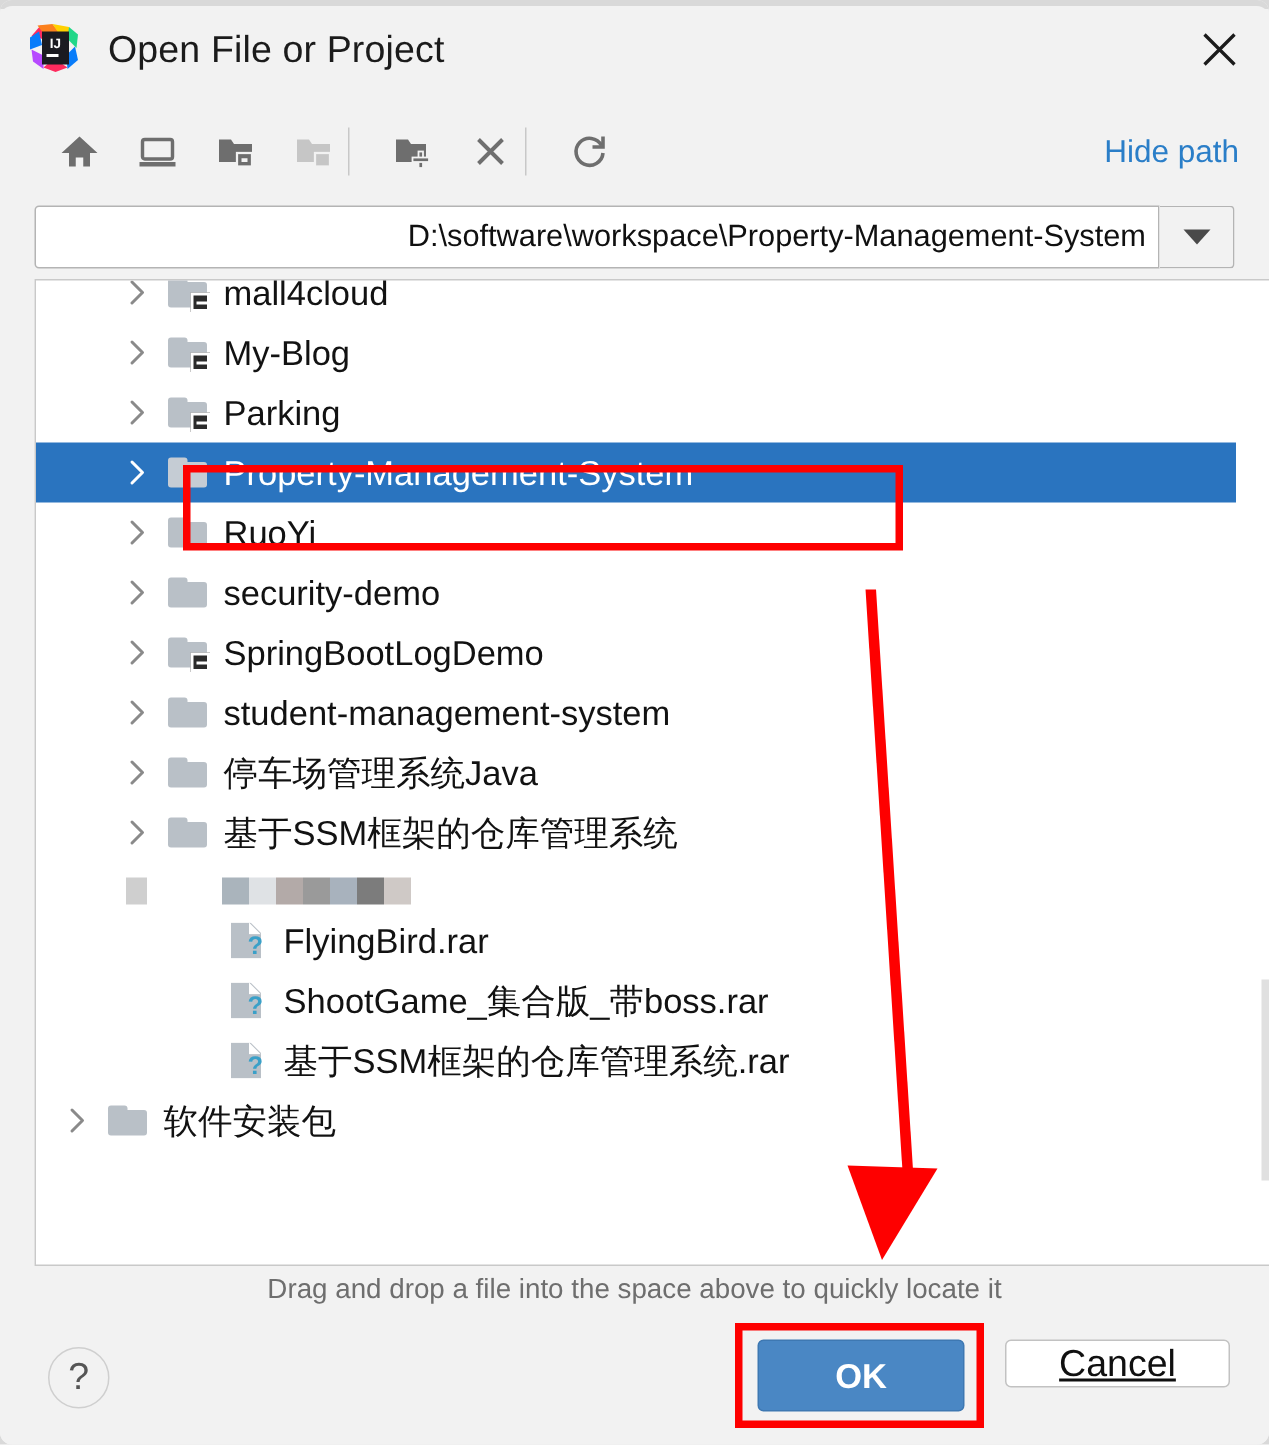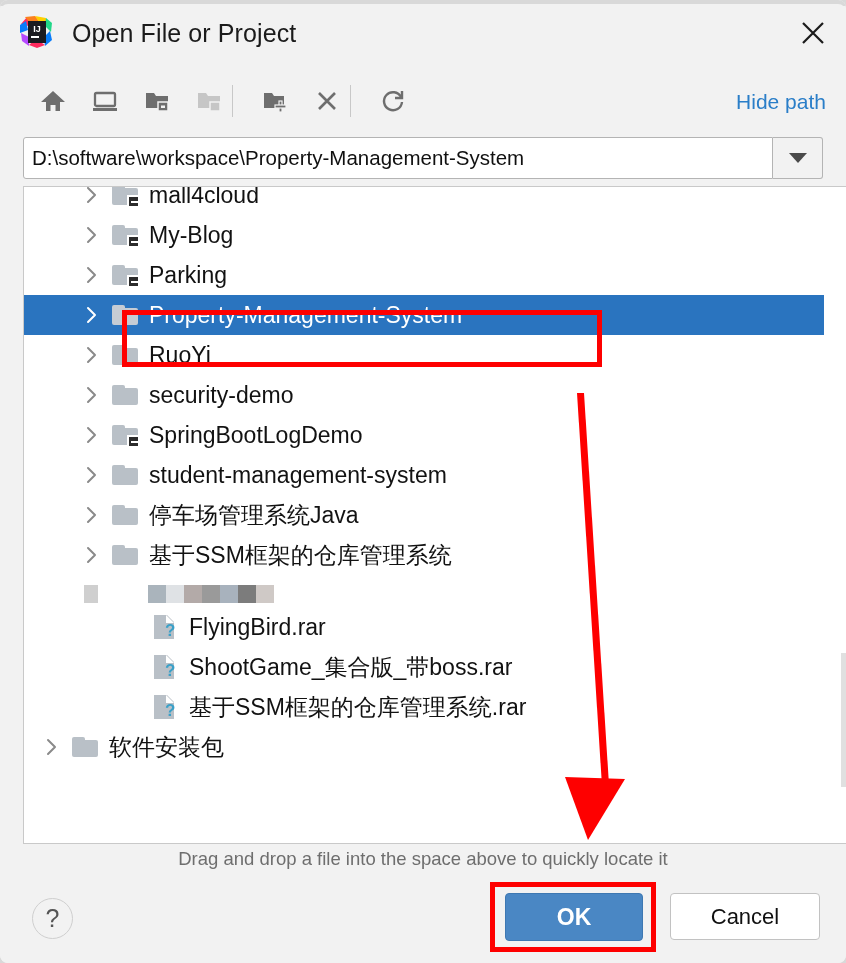--- a/index.html
+++ b/index.html
@@ -48,21 +48,21 @@
     color:#2a7ec8;font-size:21px;cursor:pointer;white-space:nowrap;
   }
 
   
   #path-row{position:absolute;left:23px;top:137px;width:800px;height:42px;}
   #path-field{
     position:absolute;left:0;top:0;width:750px;height:42px;
     box-sizing:border-box;background:#ffffff;border:1px solid #b4b4b4;
     border-radius:3px 0 0 3px;
     font-size:20.5px;color:#101010;padding:0 8px;line-height:40px;
-    white-space:nowrap;overflow:hidden;cursor:text;
+    white-space:nowrap;overflow:hidden;cursor:text;text-align:right;
   }
   #path-dropdown{
     position:absolute;left:750px;top:0;width:50px;height:42px;
     box-sizing:border-box;background:#f2f2f2;border:1px solid #b4b4b4;border-left:none;
     border-radius:0 3px 3px 0;
     display:flex;align-items:center;justify-content:center;cursor:pointer;
   }
   .caret-down{width:0;height:0;border-left:9px solid transparent;border-right:9px solid transparent;border-top:10px solid #4a4a4a;}
 
   
@@ -124,24 +124,24 @@
     display:flex;align-items:center;justify-content:center;
     font-size:25px;color:#555;cursor:pointer;box-sizing:border-box;
   }
   #ok-btn{
     position:absolute;left:505px;top:893px;width:138px;height:48px;
     background:#4a87c4;border:1px solid #3e78b2;border-radius:4px;
     color:#ffffff;font-size:23px;font-weight:bold;
     display:flex;align-items:center;justify-content:center;cursor:pointer;box-sizing:border-box;
   }
   #cancel-btn{
-    position:absolute;left:670px;top:893px;width:150px;height:47px;
+    position:absolute;left:670px;top:893px;width:150px;height:32px;
     background:#ffffff;border:1px solid #c2c2c2;border-radius:4px;
-    color:#101010;font-size:22px;
-    display:flex;align-items:center;justify-content:center;cursor:pointer;box-sizing:border-box;
+    color:#101010;font-size:25px;
+    display:flex;align-items:center;justify-content:center;cursor:pointer;box-sizing:border-box;text-decoration:underline;
   }
 
   
   .anno-box{position:absolute;border:5px solid #fe0000;box-sizing:border-box;pointer-events:none;}
   #anno-tree-box{left:122px;top:310px;width:480px;height:57px;}
   #anno-ok-box{left:490px;top:882px;width:166px;height:70px;}
   #anno-arrow{position:absolute;left:540px;top:385px;width:110px;height:455px;pointer-events:none;}
 </style>
 </head>
 <body>

